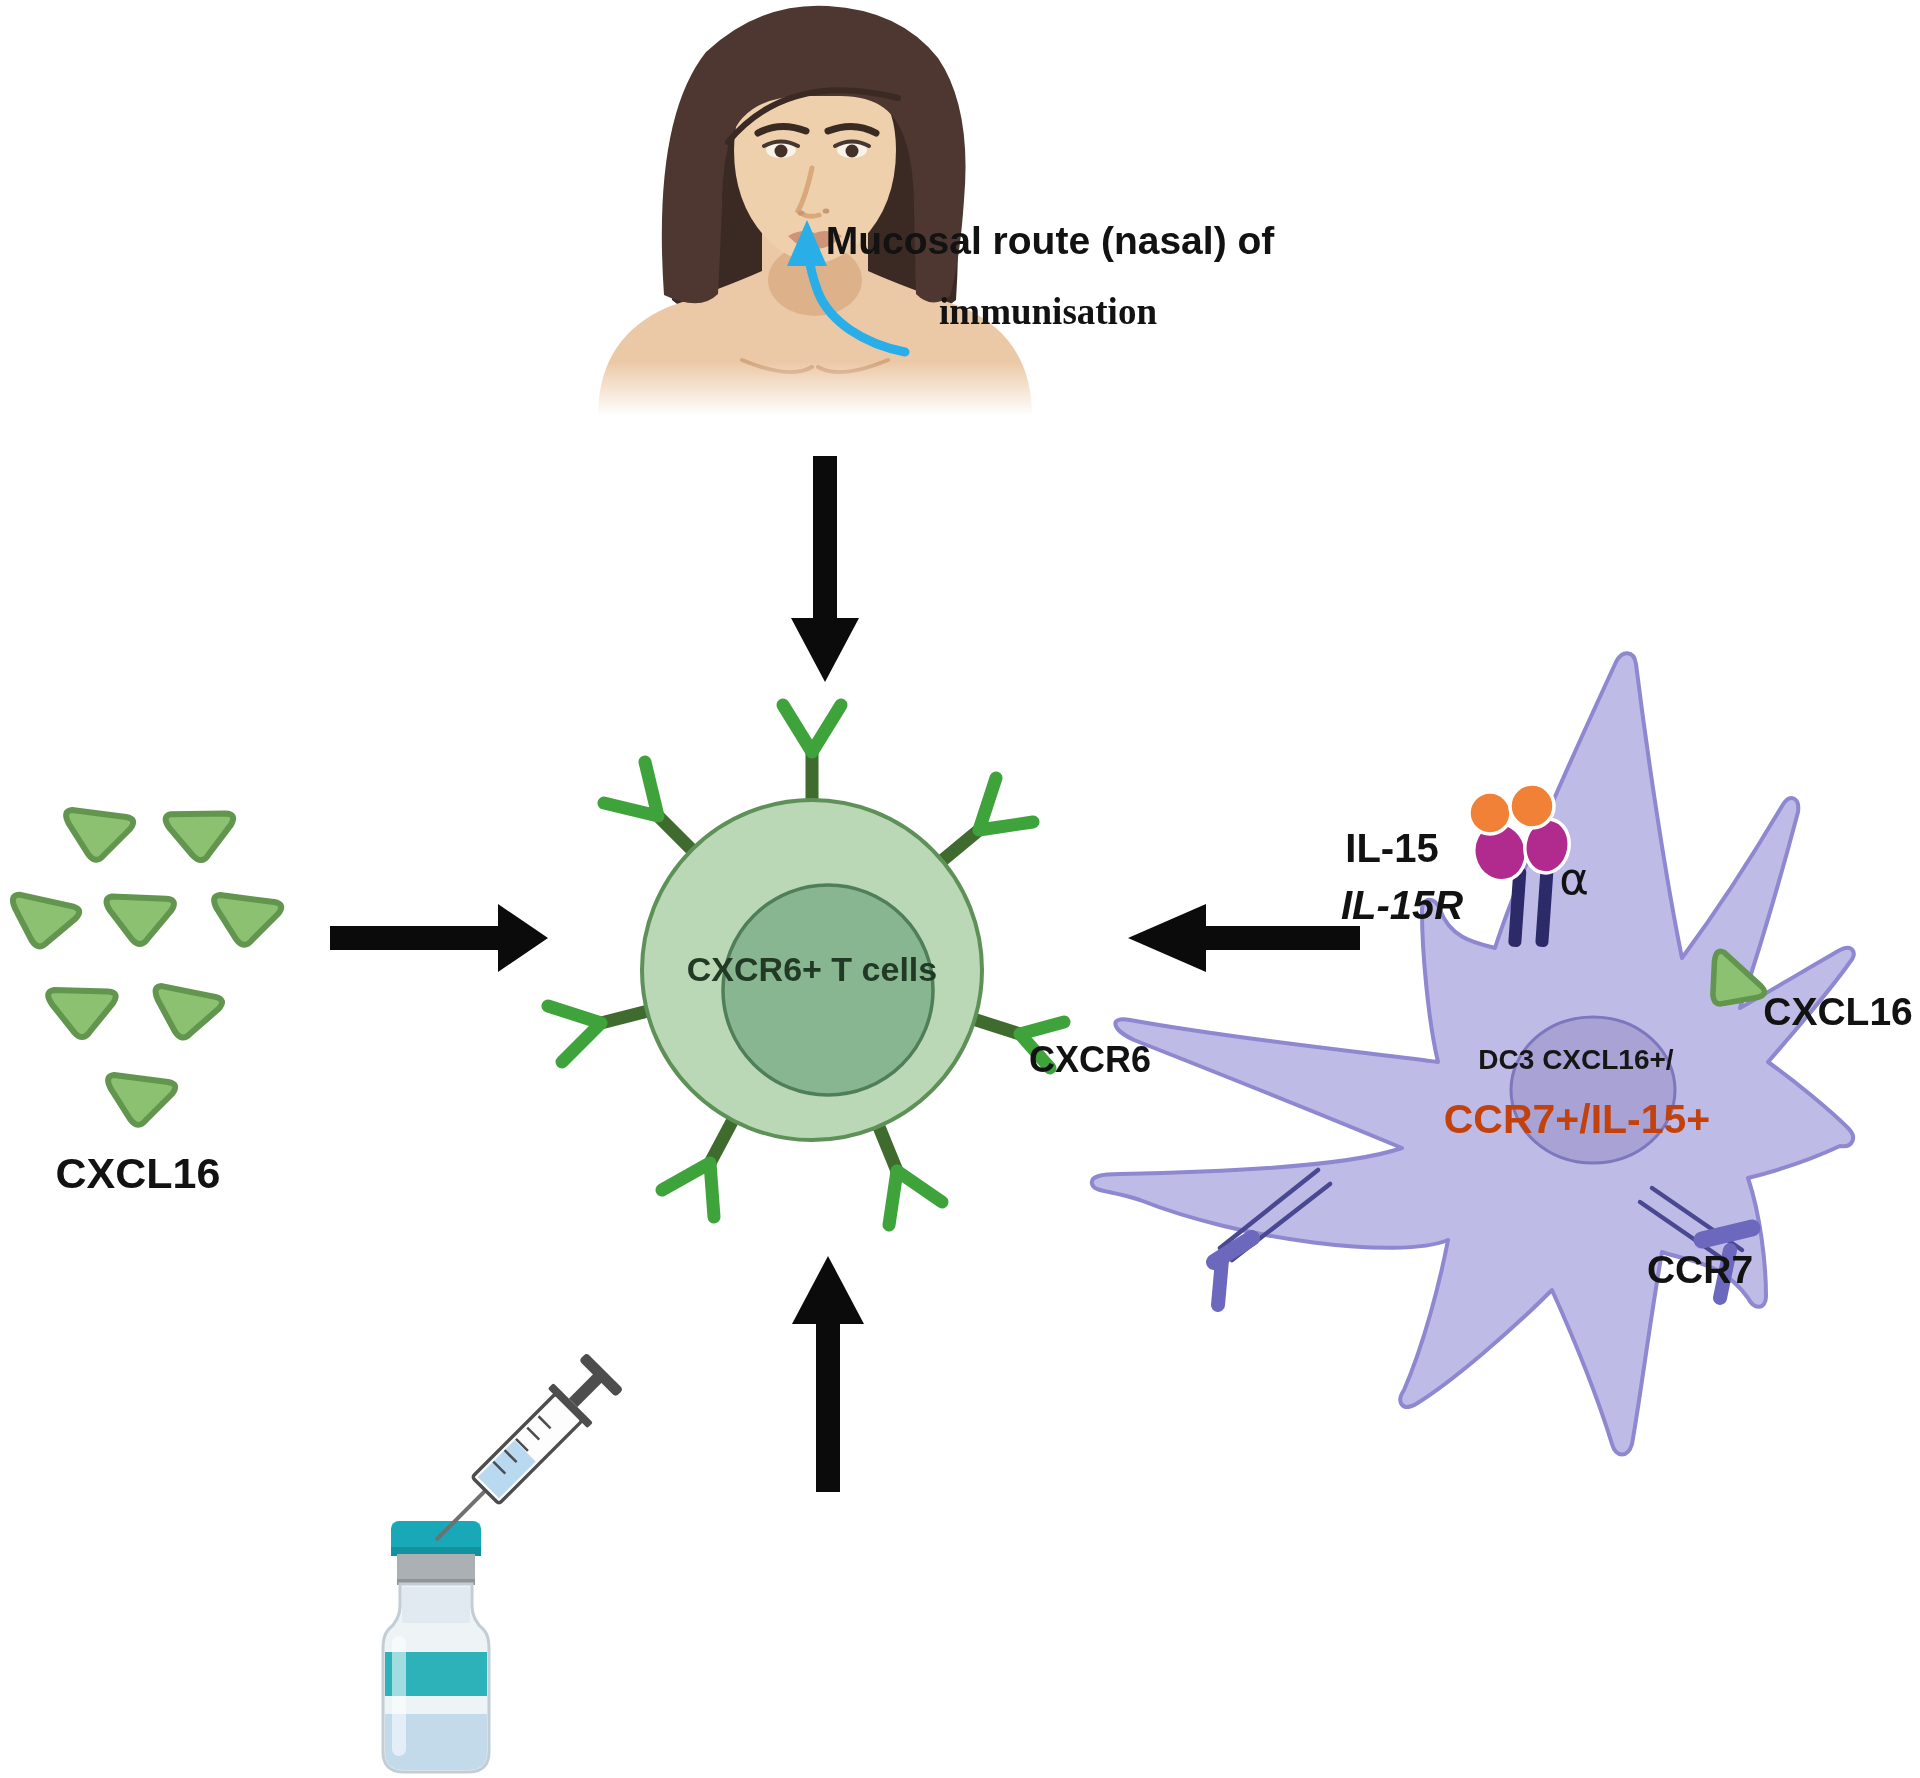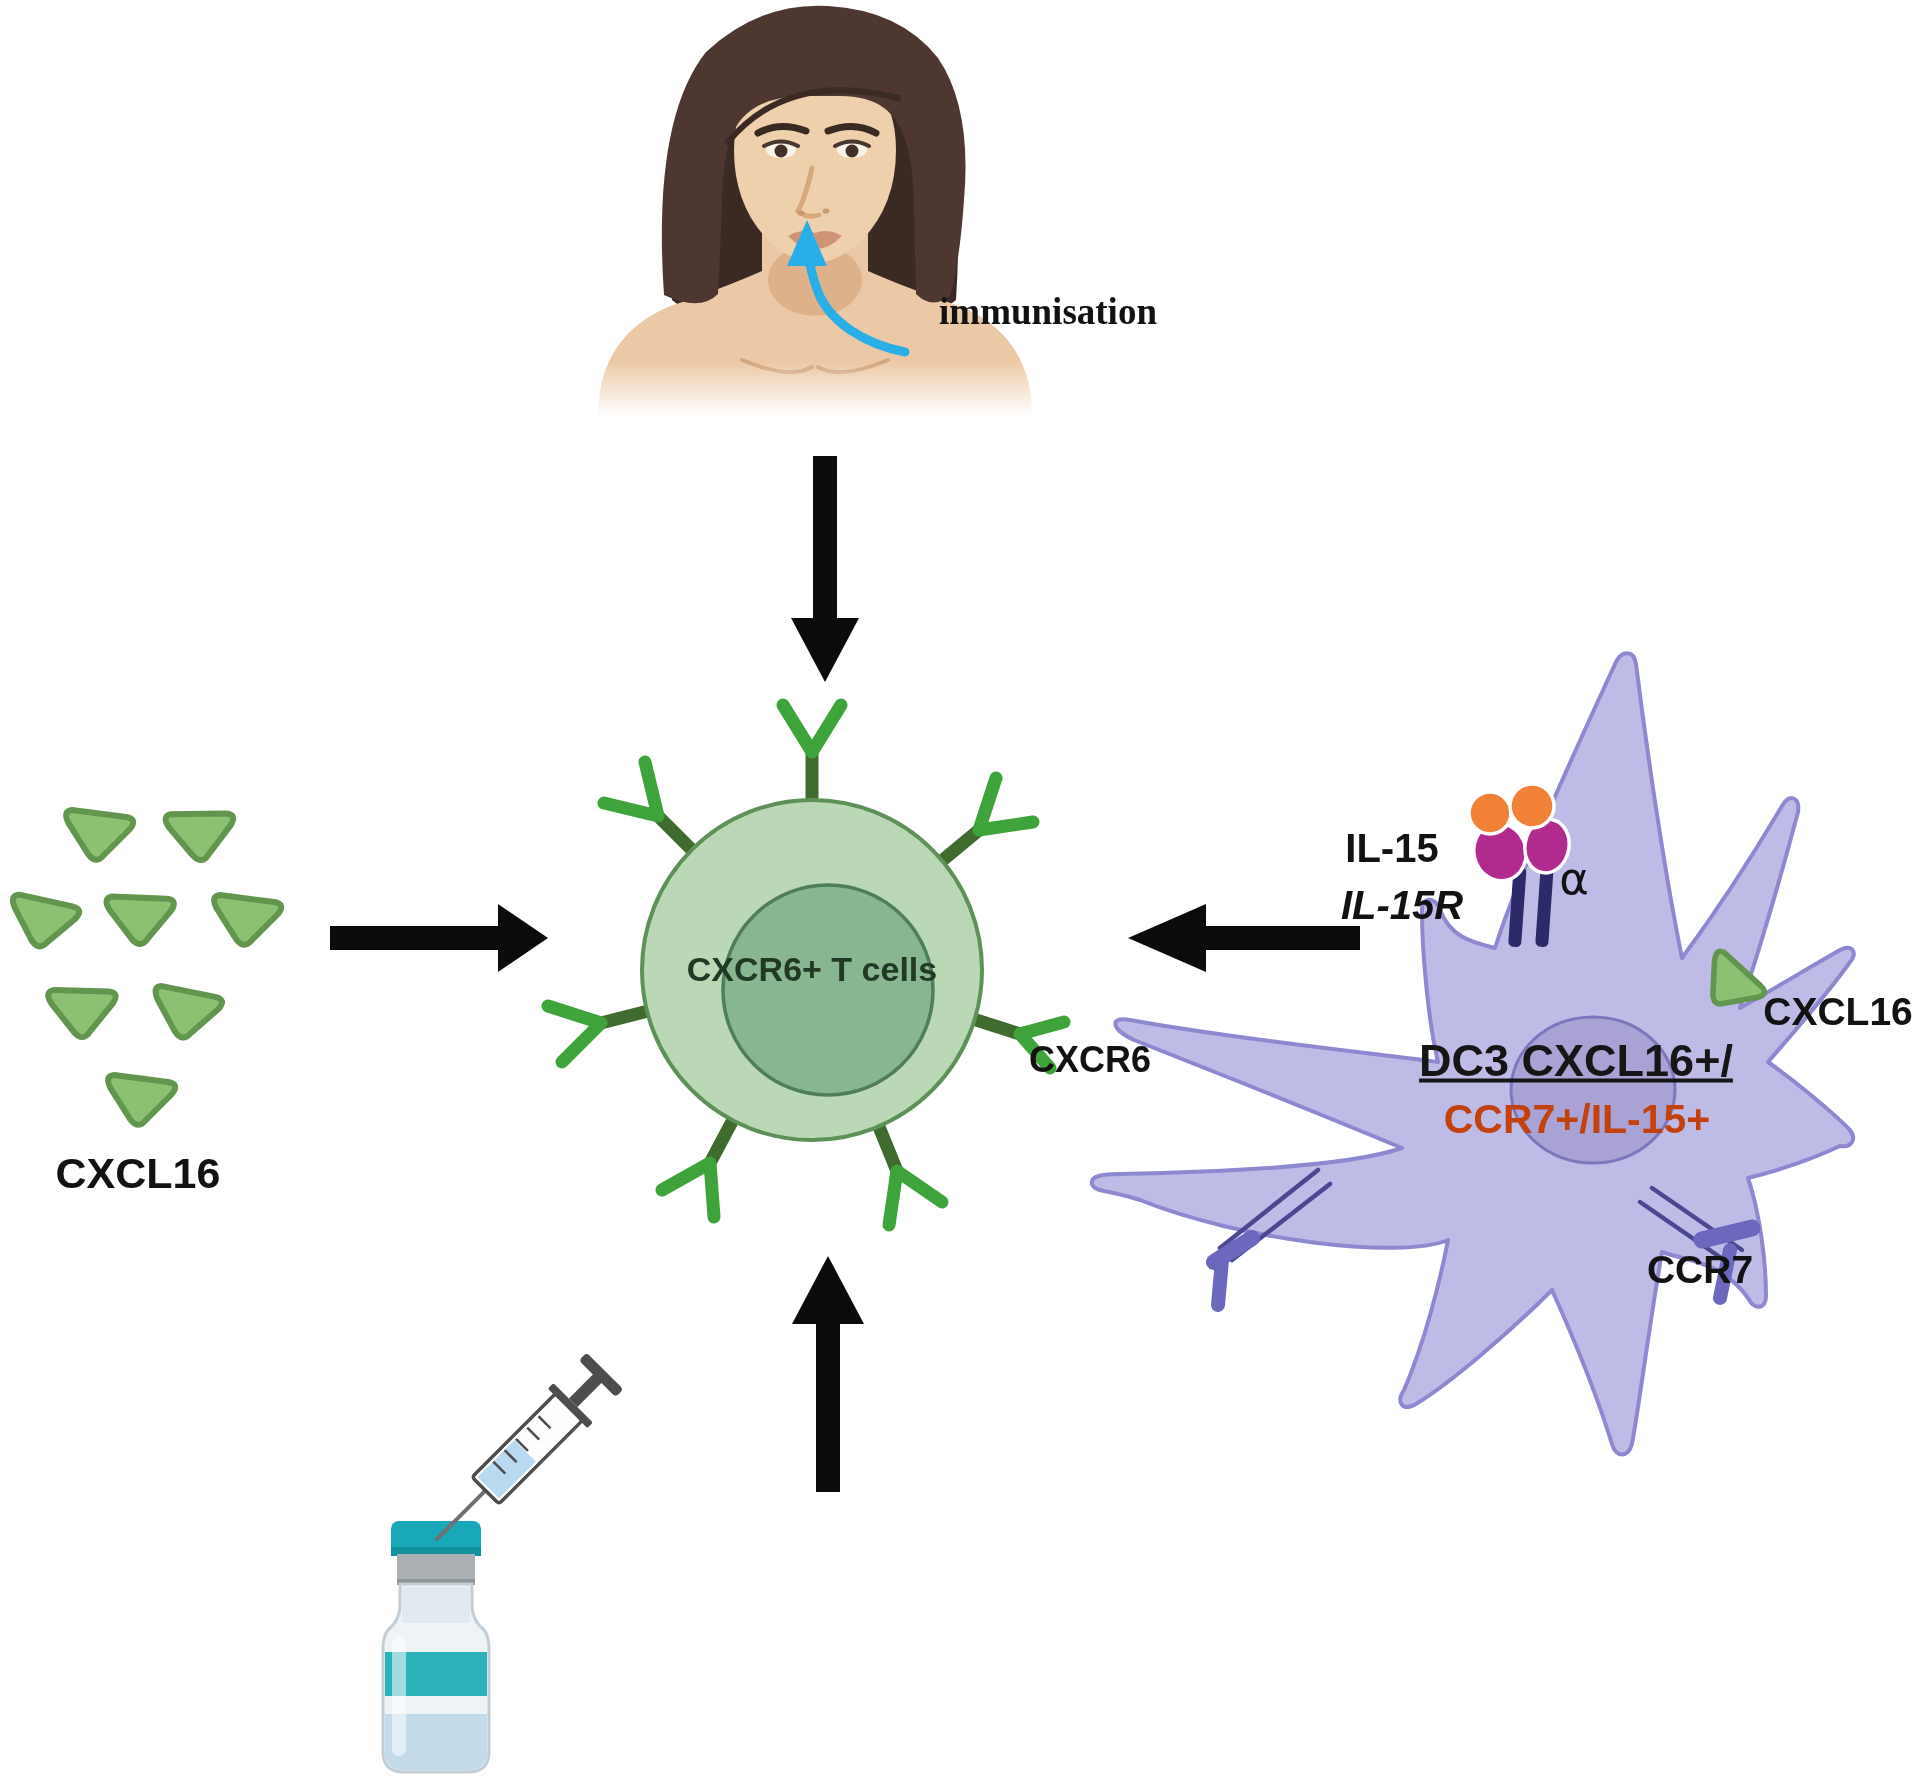--- a/index.html
+++ b/index.html
@@ -12,21 +12,21 @@
        font-family:"Liberation Sans",sans-serif;font-weight:700;line-height:1;}
   .serif{font-family:"Liberation Serif",serif;}
   #mucosal1{left:1050px;top:240px;font-size:39px;}
   #mucosal2{left:1048px;top:311px;font-size:37px;}
   #tcellLabel{left:812px;top:969px;font-size:34px;color:#223a25;}
   #cxcr6Label{left:1090px;top:1060px;font-size:36px;}
   #cxcl16Left{left:138px;top:1173px;font-size:43px;}
   #il15Label{left:1392px;top:848px;font-size:40px;}
   #il15rLabel{left:1402px;top:905px;font-size:40px;font-style:italic;}
   #alphaLabel{left:1574px;top:878px;font-size:45px;font-weight:400;font-family:"DejaVu Sans",sans-serif;}
-  #dcLine1{left:1576px;top:1060px;font-size:45px;color:#161616;text-decoration:underline;}
+  #dcLine1{left:1576px;top:1060px;font-size:28px;color:#161616;}
   #dcLine2{left:1577px;top:1119px;font-size:41px;color:#c2410c;}
   #cxcl16Right{left:1838px;top:1011px;font-size:39px;}
   #ccr7Label{left:1700px;top:1269px;font-size:39px;}
   #adjLine1{left:508px;top:1583px;font-size:45px;color:#141414;}
   #adjLine1 .sub{font-size:28px;vertical-align:-11px;}
   #adjLine2{left:508px;top:1674px;font-size:42px;font-weight:400;color:#2e2e2e;}
 </style>
 </head>
 <body>
 
@@ -186,20 +186,21 @@
     <rect x="0" y="-2" width="74" height="4" fill="#707070"></rect>
     <rect x="70" y="-19" width="118" height="38" rx="3" fill="#fdfdfd" stroke="#4d4d4d" stroke-width="3.5"></rect>
     <rect x="74" y="-15" width="52" height="30" fill="#b9d9f1"></rect>
     <path stroke="#4d4d4d" stroke-width="2.5" d="M 96 -15 L 96 2 M 112 -15 L 112 2 M 128 -15 L 128 2 M 144 -15 L 144 2 M 160 -15 L 160 2"></path>
     <rect x="186" y="-28" width="8" height="56" rx="2" fill="#4d4d4d"></rect>
     <rect x="194" y="-6" width="36" height="12" fill="#4d4d4d"></rect>
     <rect x="228" y="-26" width="11" height="52" rx="4" fill="#4d4d4d"></rect>
   </g>
 </svg>
 
+<div class="lbl" id="mucosal1">Mucosal route (nasal) of</div>
 <div class="lbl serif" id="mucosal2">immunisation</div>
 
 <div class="lbl" id="tcellLabel">CXCR6+ T cells</div>
 <div class="lbl" id="cxcr6Label">CXCR6</div>
 
 <div class="lbl" id="cxcl16Left">CXCL16</div>
 
 <div class="lbl" id="il15Label">IL-15</div>
 <div class="lbl" id="il15rLabel">IL-15R</div>
 <div class="lbl" id="alphaLabel">α</div>

